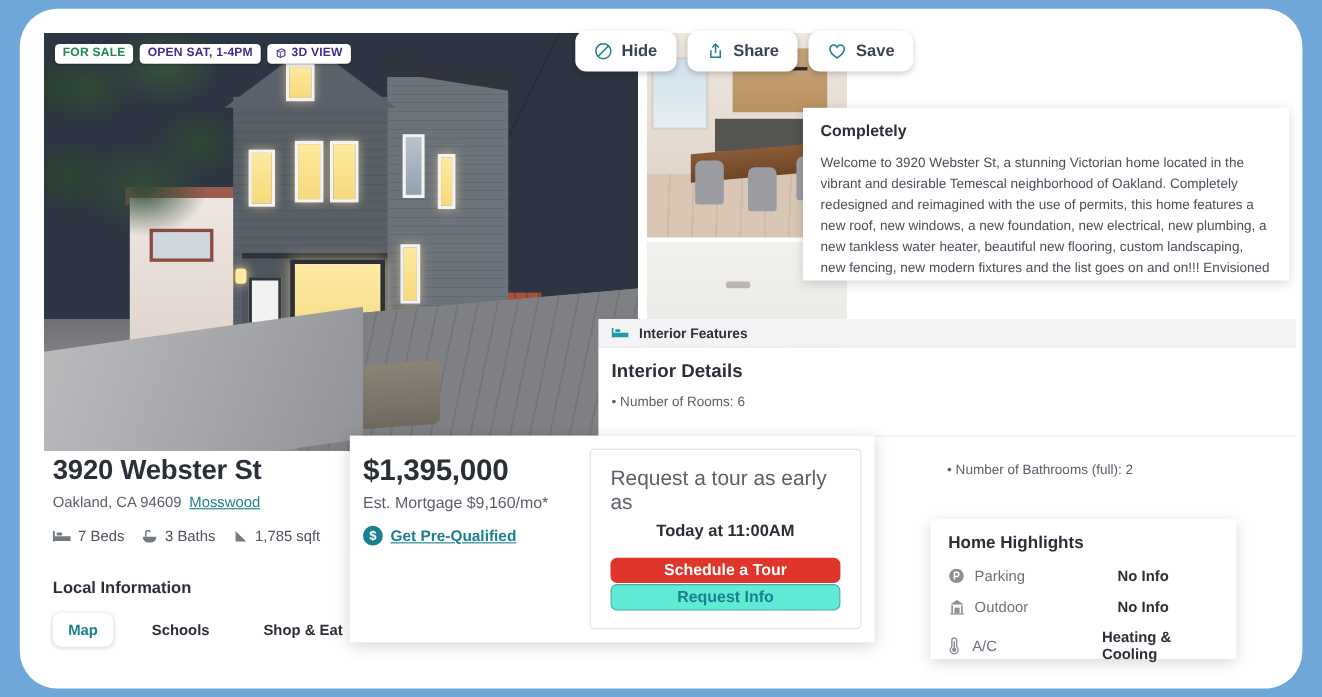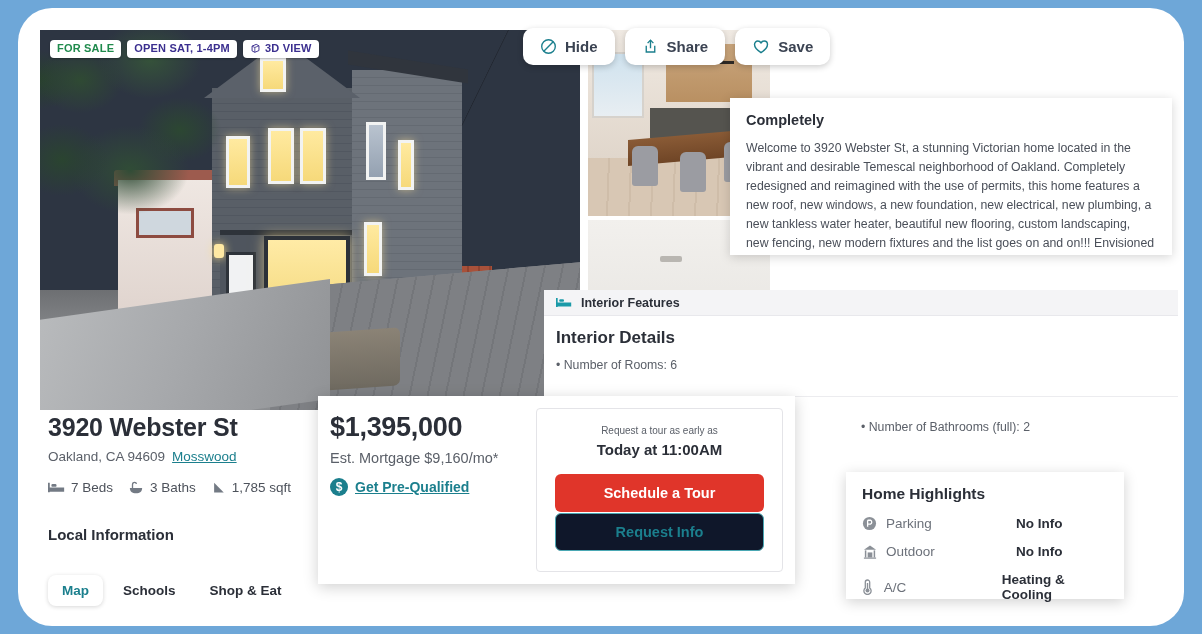--- a/index.html
+++ b/index.html
@@ -336,21 +336,21 @@
   .facts {
     margin-top: 16px; display: flex; align-items: center; gap: 15px;
     font-size: 13.5px; color: #4d525b;
   }
   .fact { display: flex; align-items: center; gap: 6px; }
 
   .local {
     position: absolute; left: 30px; top: 518px; z-index: 6;
   }
   .local-title { font-size: 15px; font-weight: bold; color: #2b2f38; }
-  .tabs { margin-top: 32px; display: flex; align-items: flex-end; gap: 6px; }
+  .tabs { margin-top: 14px; display: flex; align-items: flex-end; gap: 21px; }
   .tab {
     font-size: 13.5px; font-weight: bold; color: #2b2f38;
     padding: 8px 14px; border-radius: 8px; cursor: pointer;
   }
   .tab.active {
     color: #1b7f8d; background: #fff;
     box-shadow: 0 1px 4px rgba(0,0,0,.16);
   }
 
   
@@ -375,31 +375,31 @@
     font-size: 14px; font-weight: bold; color: #1b7f8d; text-decoration: underline;
   }
   .tour-box {
     margin: 12px 12px 12px 0;
     flex: 1;
     border: 1px solid #e4e4e8;
     border-radius: 4px;
     padding: 16px 18px;
     display: flex; flex-direction: column; align-items: center;
   }
-  .tour-lead { font-size: 10px; color: #5b6069; }
+  .tour-lead { font-size: 19px; color: #5b6069; }
   .tour-time { margin-top: 5px; font-size: 15px; font-weight: bold; color: #2b2f38; }
   .btn-tour {
     margin-top: 16px; width: 100%; height: 38px;
     background: #e0352a; color: #fff; border: none; border-radius: 6px;
     font-size: 14.5px; font-weight: bold; cursor: pointer;
     font-family: "Liberation Sans", sans-serif;
   }
   .btn-info {
     margin-top: 1px; width: 100%; height: 38px;
-    background: #0f172a; color: #1b7f8d;
+    background: #5eead4; color: #1b7f8d;
     border: 1.5px solid #4aa8b4; border-radius: 6px;
     font-size: 14.5px; font-weight: bold; cursor: pointer;
     font-family: "Liberation Sans", sans-serif;
   }
 
   
   .highlights {
     position: absolute; left: 828px; top: 464px;
     width: 278px; height: 127px;
     background: #fff;

